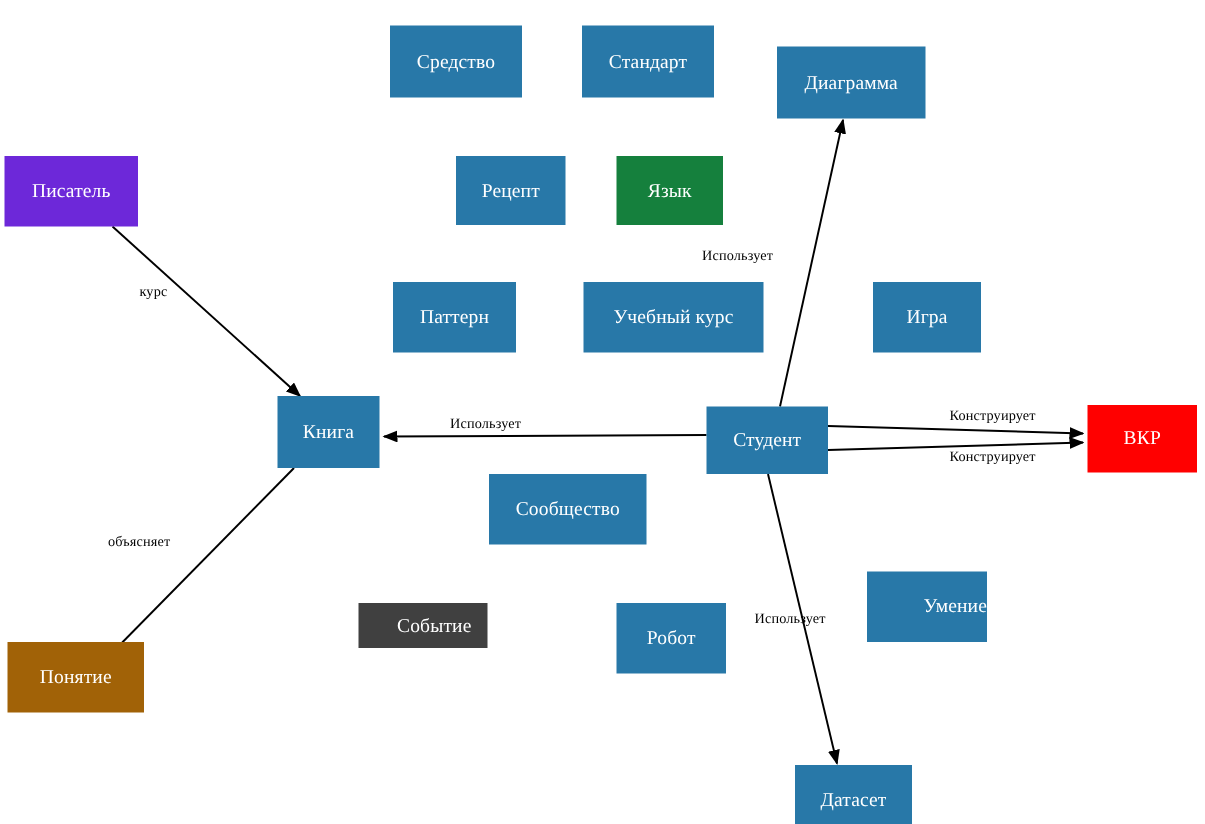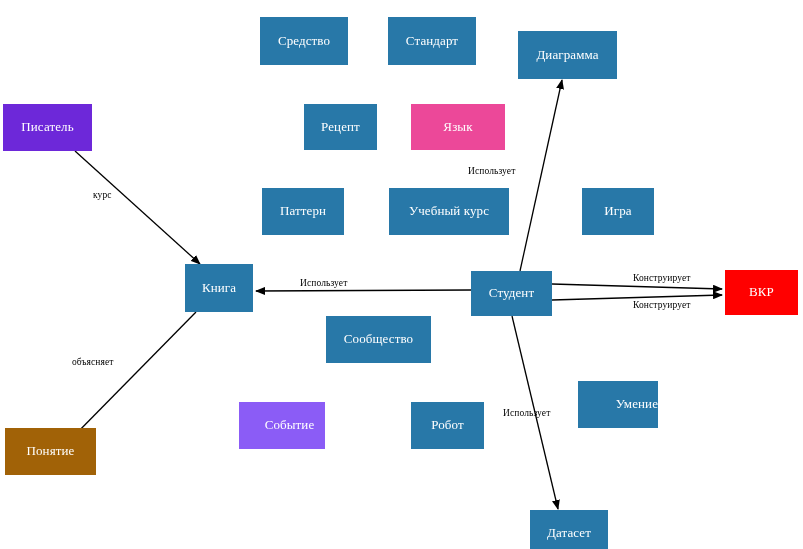--- a/index.html
+++ b/index.html
@@ -82,21 +82,21 @@
       </div>
       <div class="node" style="left: 518px; top: 19px; width: 99px; height: 48px; background: rgb(40, 120, 168);">
         <span>Диаграмма</span>
       </div>
       <div class="node" style="left: 3px; top: 92px; width: 89px; height: 47px; background: #6d28d9;">
         <span>Писатель</span>
       </div>
       <div class="node" style="left: 304px; top: 92px; width: 73px; height: 46px; background: rgb(40, 120, 168);">
         <span>Рецепт</span>
       </div>
-      <div class="node" style="left: 411px; top: 92px; width: 94px; height: 46px; background: #ec4899; text-align: center;">
+      <div class="node" style="left: 411px; top: 92px; width: 71px; height: 46px; background: #15803d; text-align: center;">
         <span>Язык</span>
       </div>
       <div class="node" style="left: 262px; top: 176px; width: 82px; height: 47px; background: rgb(40, 120, 168);">
         <span>Паттерн</span>
       </div>
       <div class="node" style="left: 389px; top: 176px; width: 120px; height: 47px; background: rgb(40, 120, 168);">
         <span>Учебный курс</span>
       </div>
       <div class="node" style="left: 582px; top: 176px; width: 72px; height: 47px; background: rgb(40, 120, 168); text-align: center;">
         <span>Игра</span>
@@ -109,21 +109,21 @@
       </div>
       <div class="node" style="left: 725px; top: 258px; width: 73px; height: 45px; background: rgb(255, 0, 0);">
         <span>ВКР</span>
       </div>
       <div class="node" style="left: 326px; top: 304px; width: 105px; height: 47px; background: rgb(40, 120, 168);">
         <span>Сообщество</span>
       </div>
       <div class="node" style="left: 578px; top: 369px; width: 80px; height: 47px; background: rgb(40, 120, 168); justify-content: flex-end;">
         <span>Умение</span>
       </div>
-      <div class="node" style="left: 239px; top: 390px; width: 86px; height: 47px; background: #8b5cf6; padding-left: 15px;">
+      <div class="node" style="left: 239px; top: 390px; width: 86px; height: 30px; background: #404040; padding-left: 15px;">
         <span>Событие</span>
       </div>
       <div class="node" style="left: 411px; top: 390px; width: 73px; height: 47px; background: rgb(40, 120, 168);">
         <span>Робот</span>
       </div>
       <div class="node" style="left: 5px; top: 416px; width: 91px; height: 47px; background: #a16207;">
         <span>Понятие</span>
       </div>
       <div class="node" style="left: 530px; top: 498px; width: 78px; height: 47px; background: rgb(40, 120, 168);">
         <span>Датасет</span>

